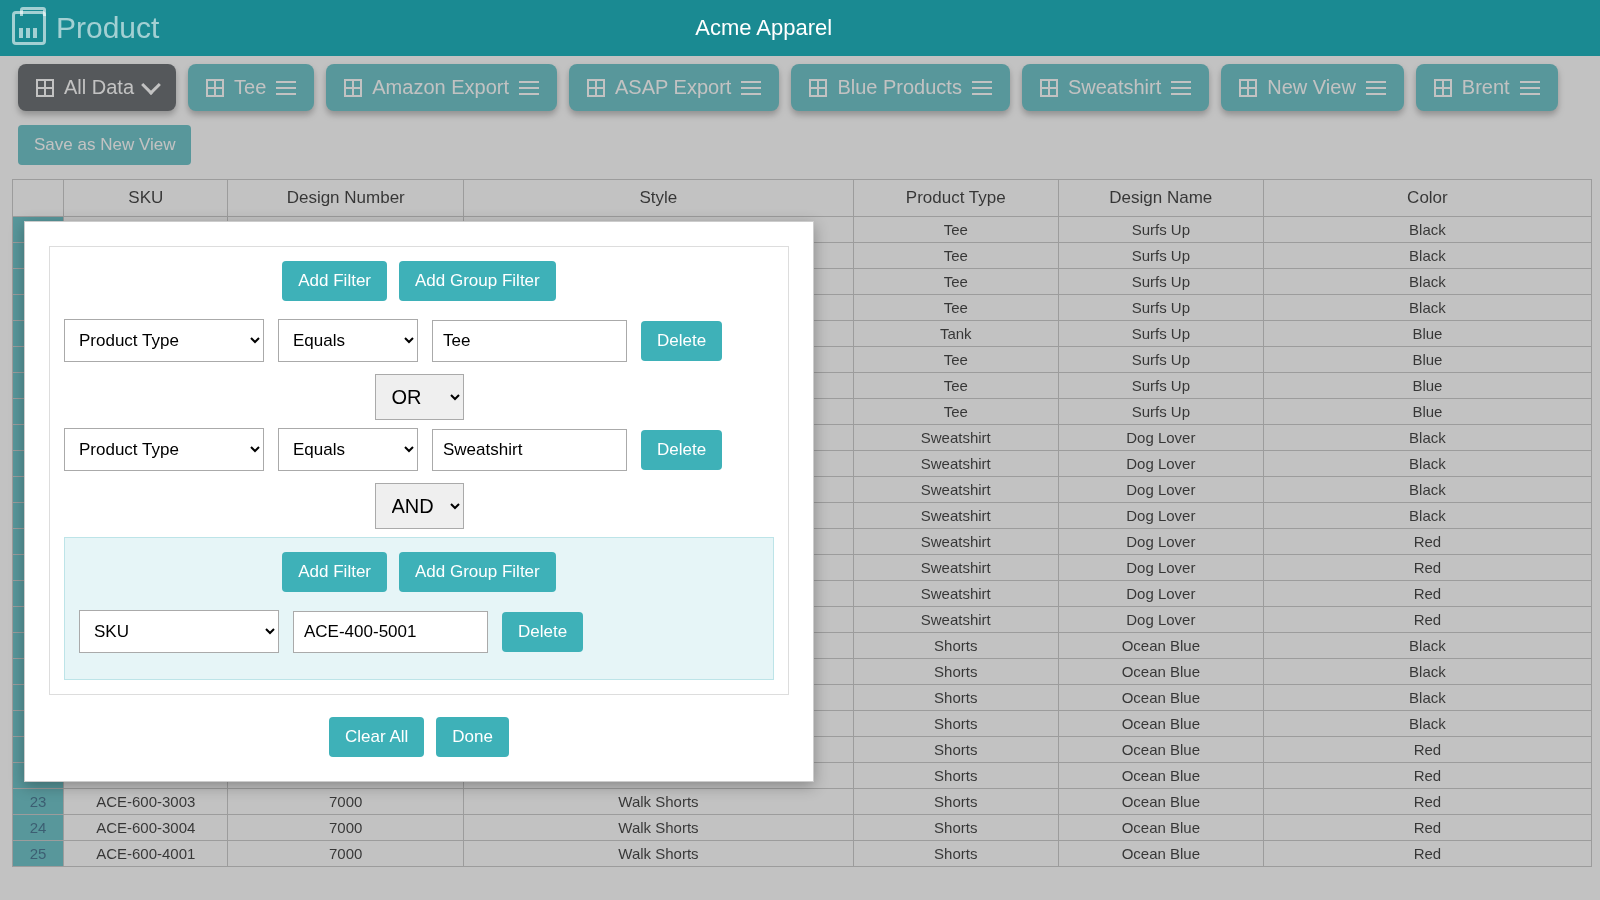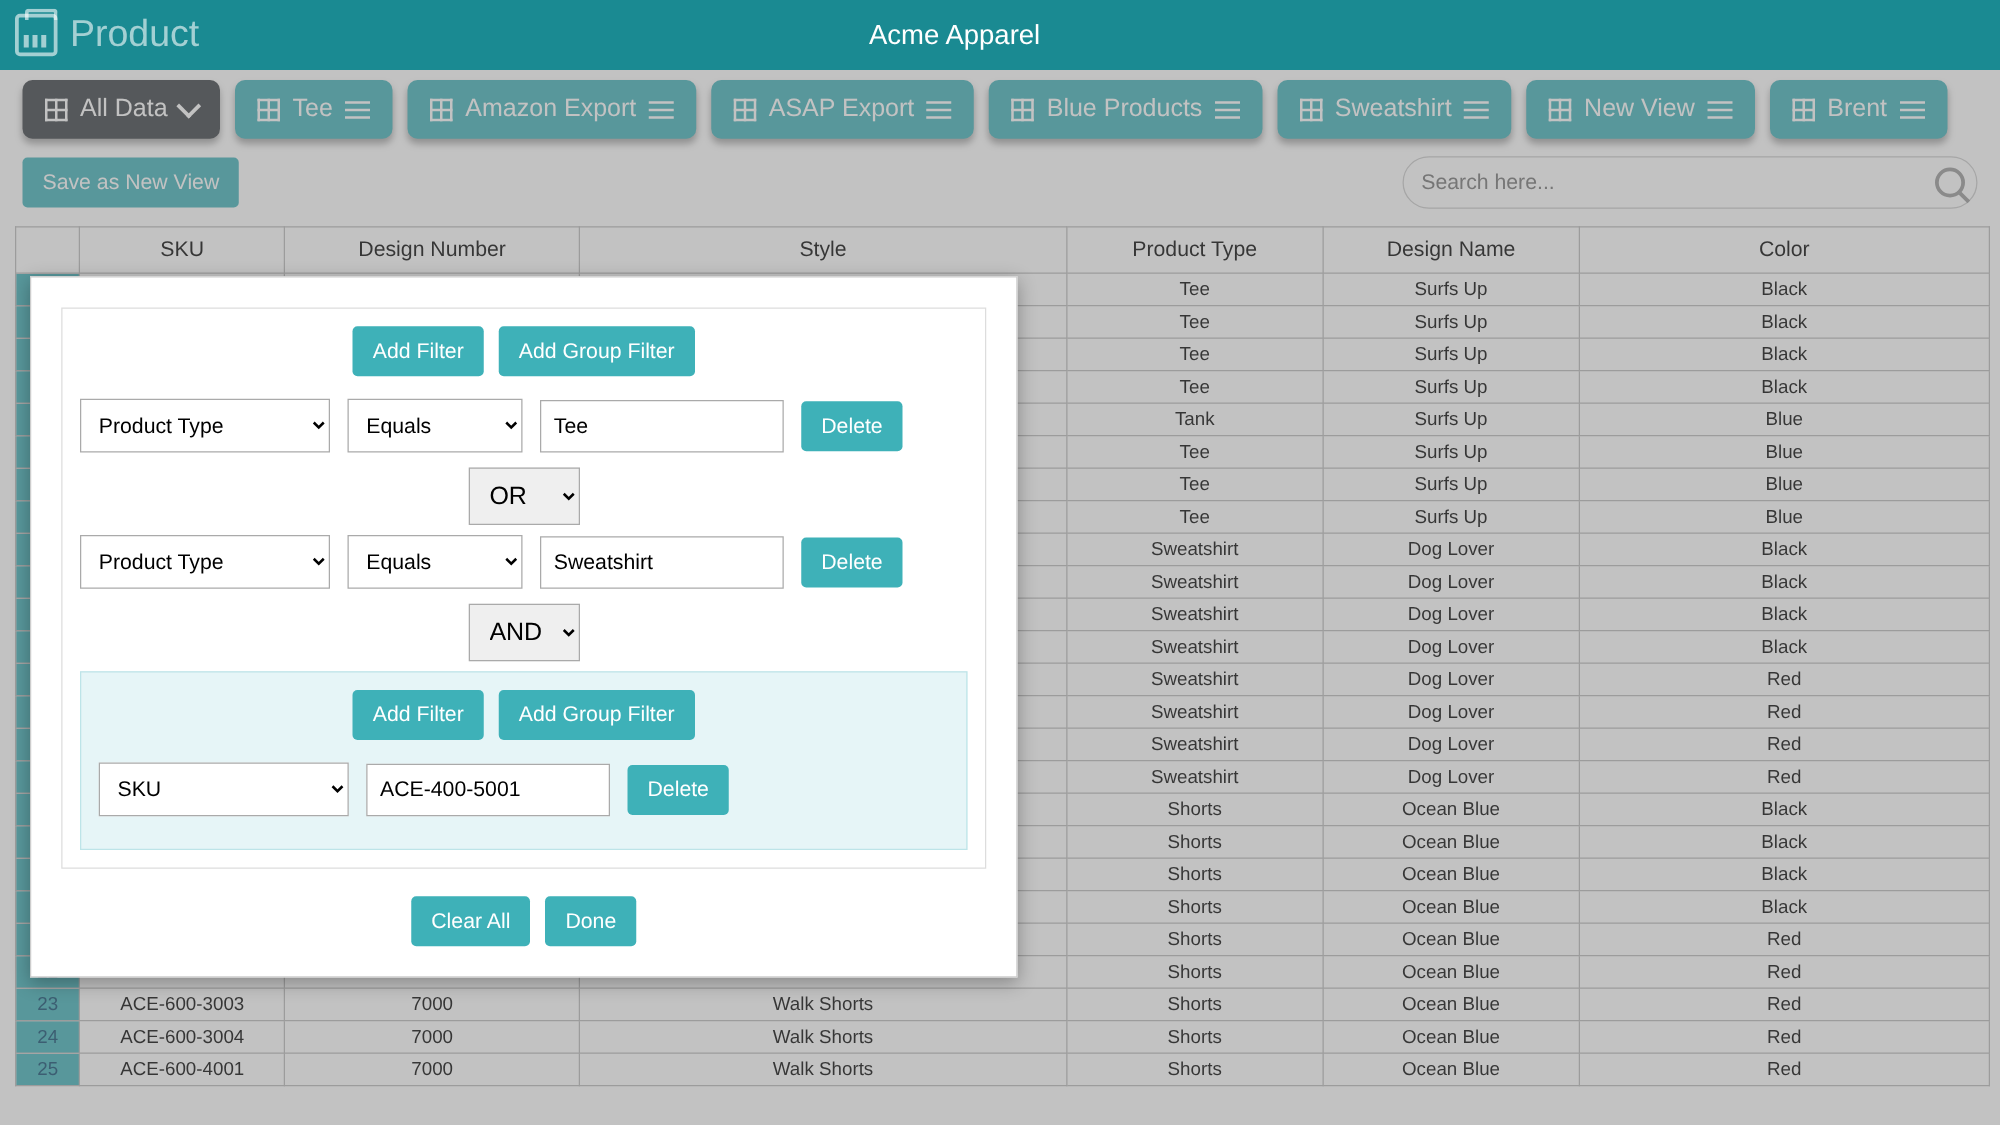--- a/index.html
+++ b/index.html
@@ -286,24 +286,20 @@
     </div>
     <div class="view-tab">
       <span class="grid-icon"></span>
       <span>Brent</span>
       <span class="hamburger"></span>
     </div>
   </div>
 
 <div class="sub-toolbar">
   <button class="btn-teal">Save as New View</button>
-  <div class="search-wrap">
-    <input class="search-input" type="text" placeholder="Search here..." style="">
-    <span class="search-icon"></span>
-  </div>
 </div>
 
 <table class="data-grid" id="data-grid">
     <thead>
       <tr>
         <th class="row-num"></th>
         <th class="col-sku">SKU</th>
         <th class="col-design">Design Number</th>
         <th class="col-style">Style</th>
         <th class="col-ptype">Product Type</th>

